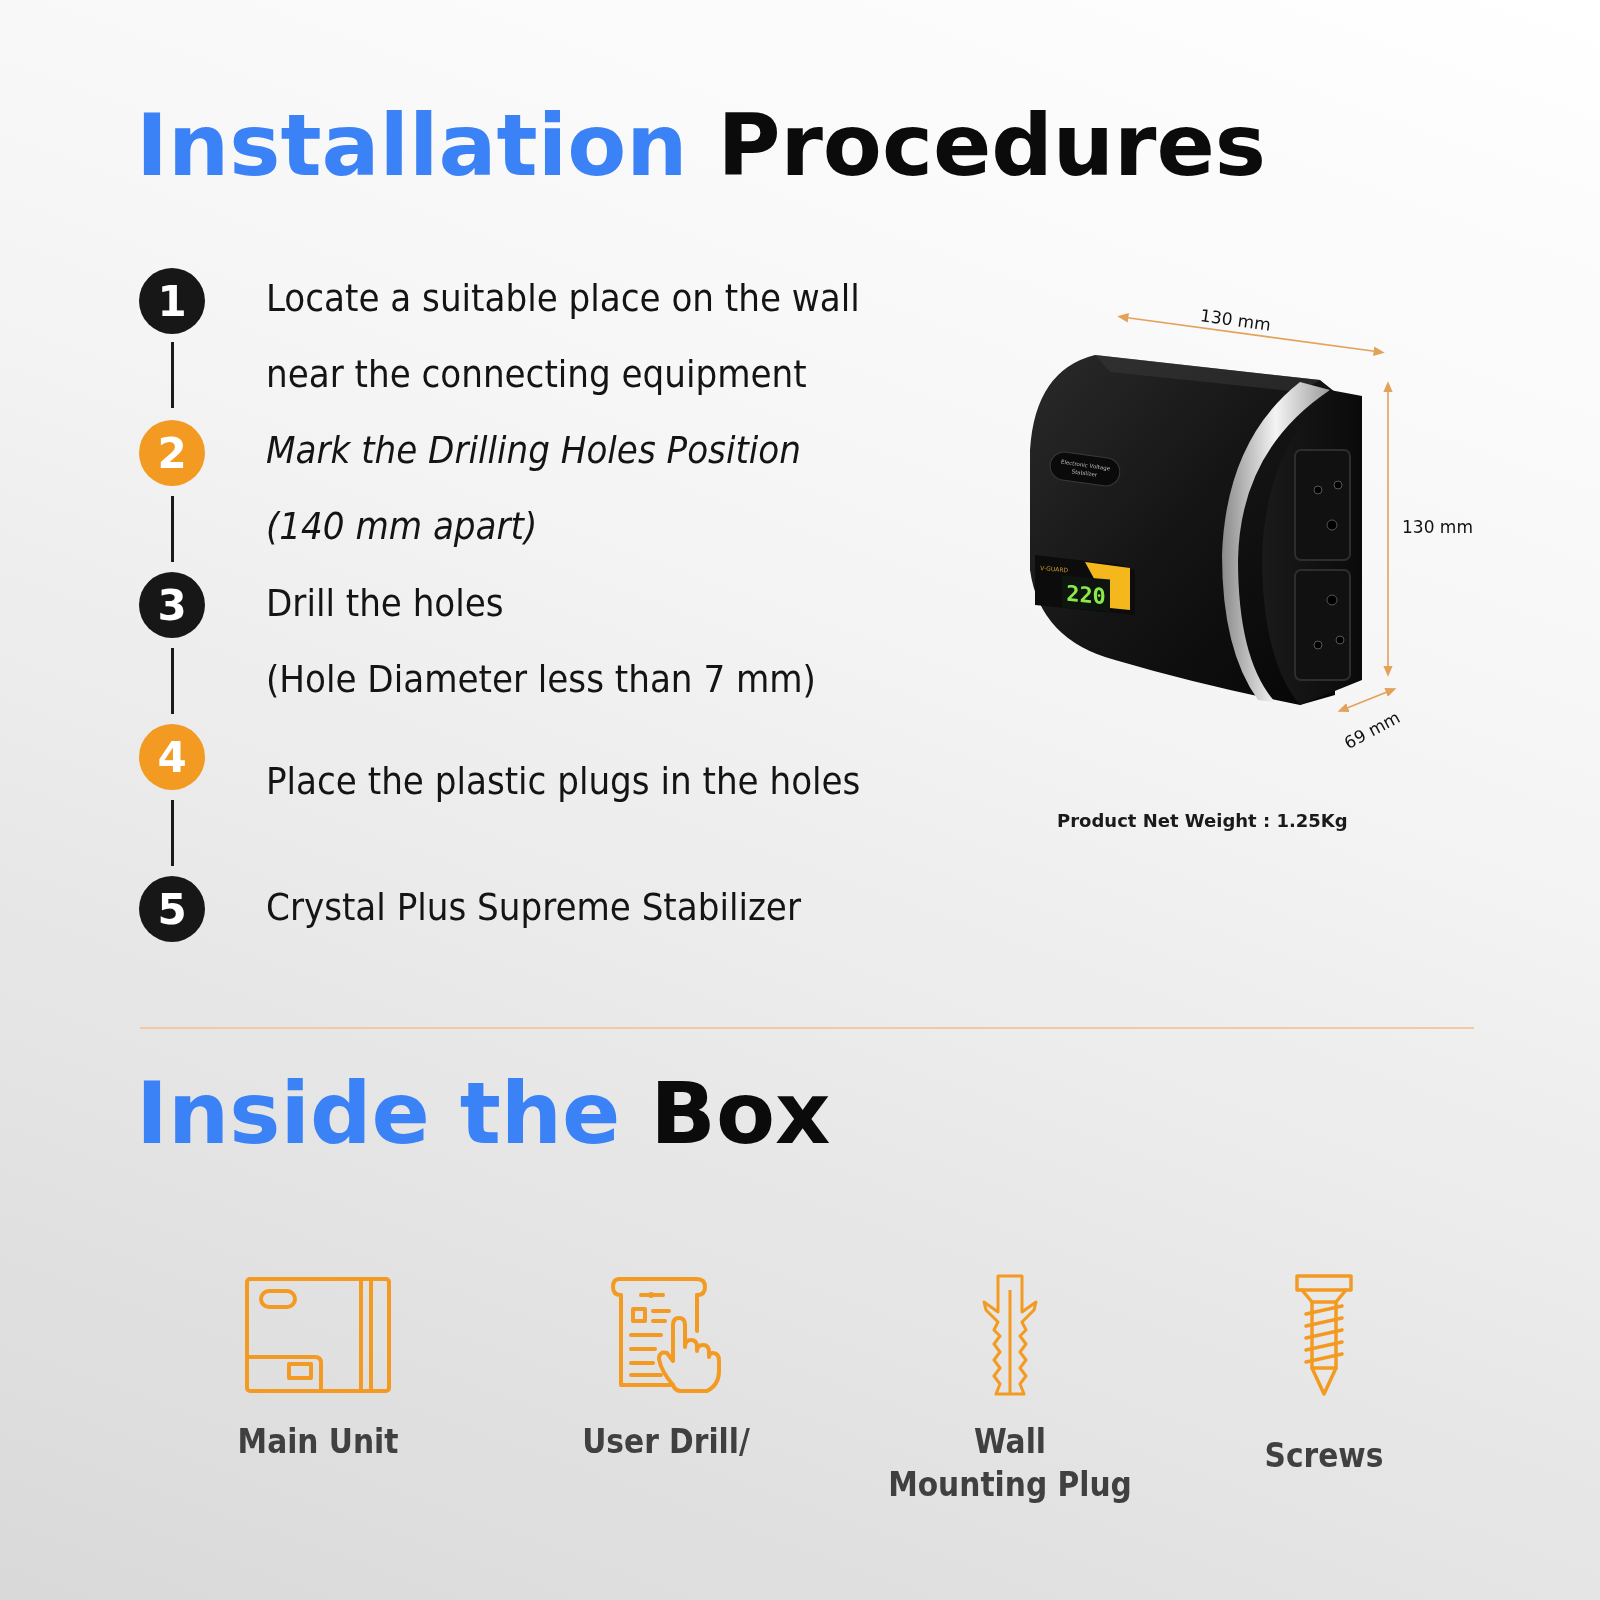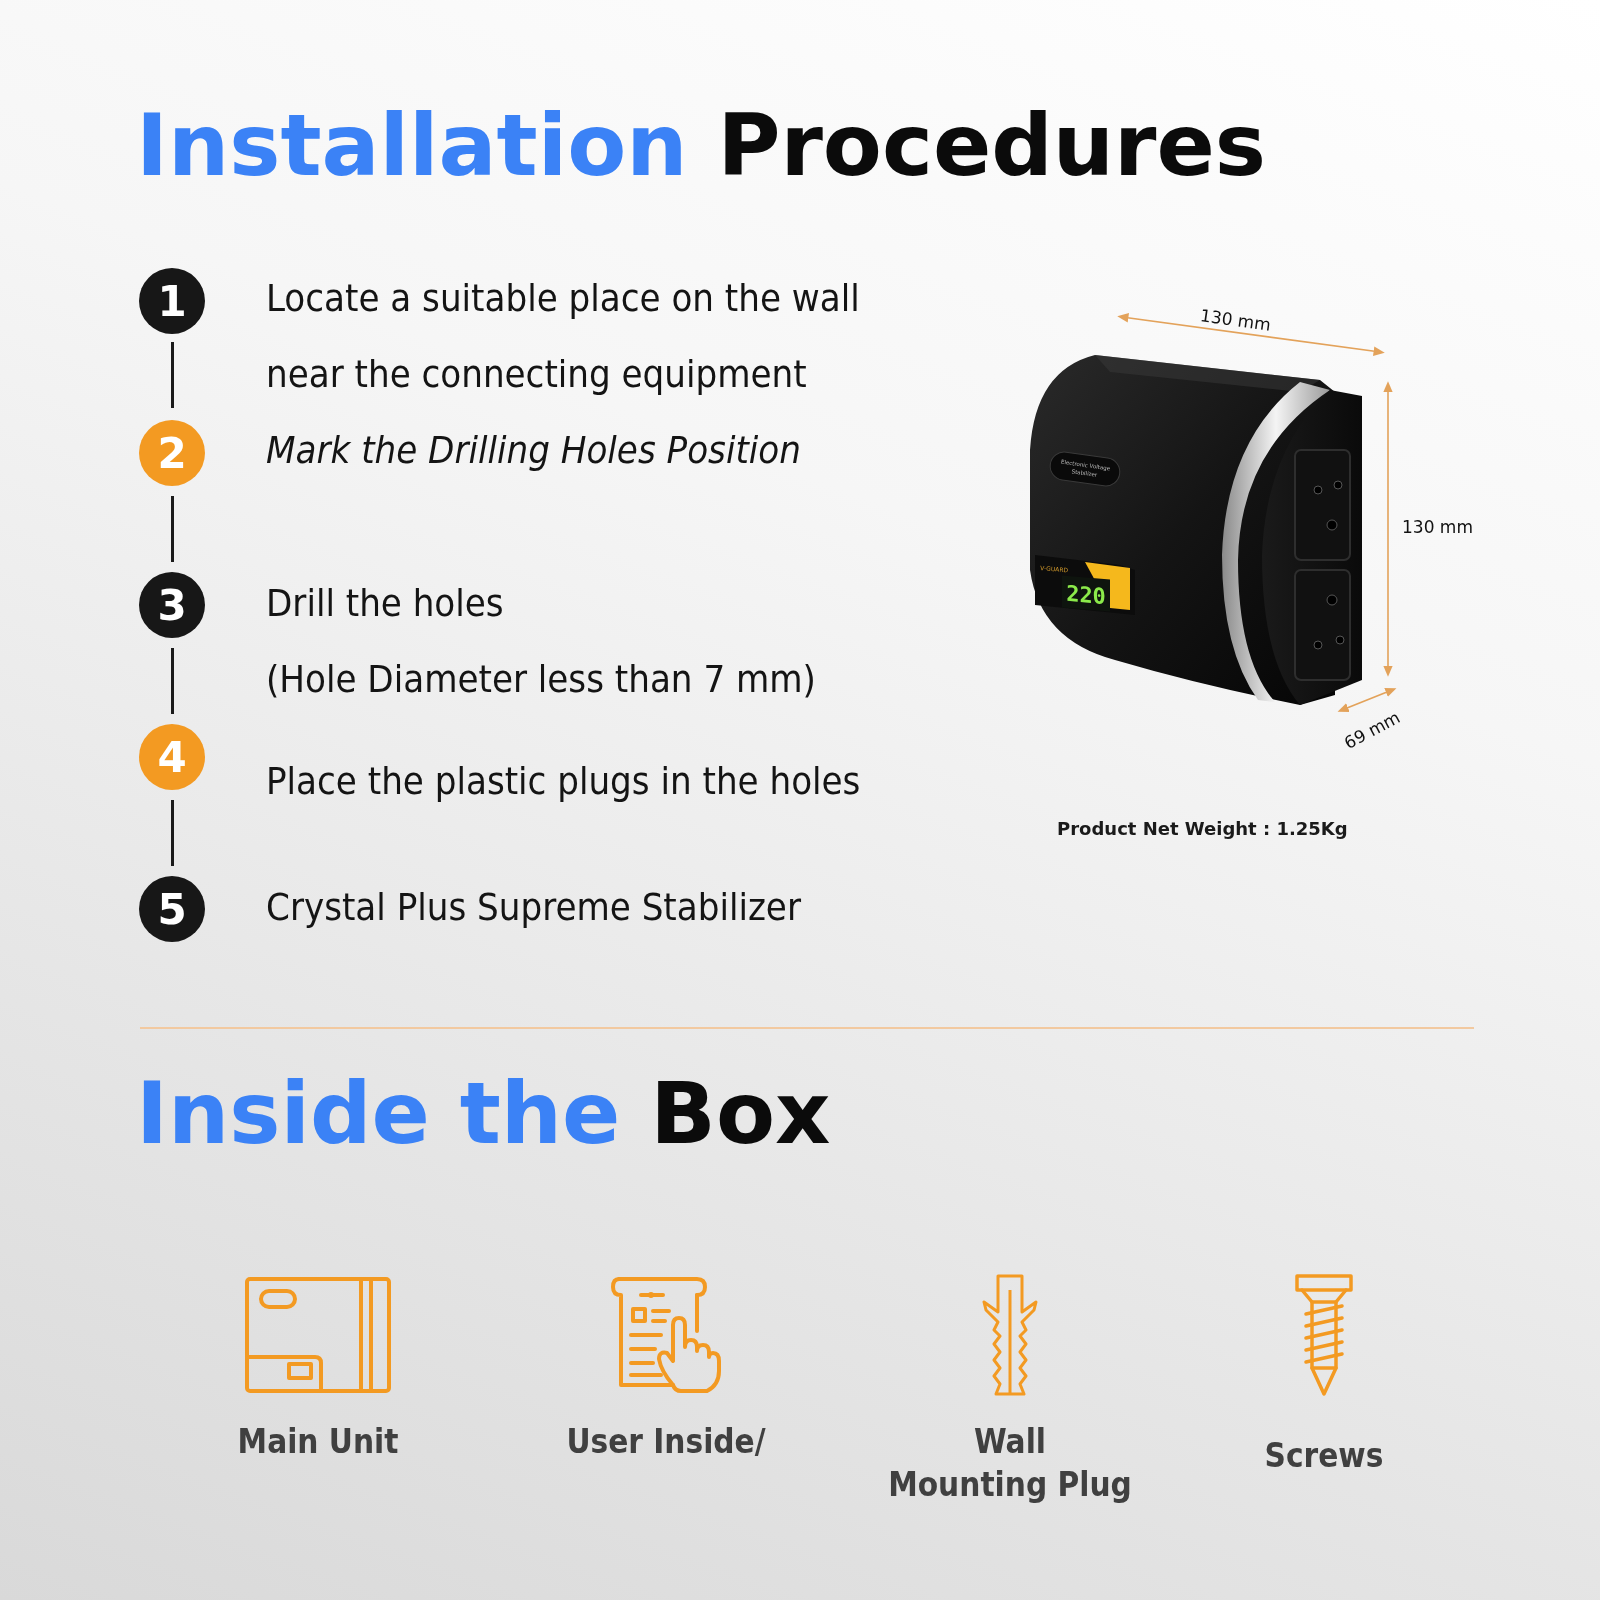--- a/index.html
+++ b/index.html
@@ -69,21 +69,20 @@
     white-space: nowrap;
   }
   #weight {
     position: absolute;
     left: 1057px; top: 810px;
     font-family: "DejaVu Sans", sans-serif;
     font-weight: bold;
     font-size: 18px;
     color: #1a1a1a;
     white-space: nowrap;
-    margin-top: 8px;
   }
 
   
   #divider {
     position: absolute;
     left: 140px; top: 1027px;
     width: 1334px; height: 2px;
     background: #f2c9a0;
   }
 
@@ -126,20 +125,21 @@
 
   <div class="step-badge dark" style="top:268px;">1</div>
   <div class="step-text" style="top:248px;">
     <span>Locate a suitable place on the wall</span>
     <span>near the connecting equipment</span>
   </div>
 
   <div class="step-badge orange" style="top:420px;">2</div>
   <div class="step-text" style="top:400px;font-style:italic;">
     <span>Mark the Drilling Holes Position</span>
+    <span>(140 mm apart)</span>
   </div>
 
   <div class="step-badge dark" style="top:572px;">3</div>
   <div class="step-text" style="top:553px;">
     <span>Drill the holes</span>
     <span>(Hole Diameter less than 7 mm)</span>
   </div>
 
   <div class="step-badge orange" style="top:724px;">4</div>
   <div class="step-text" style="top:731px;">
@@ -257,21 +257,21 @@
           <line x1="42" y1="46" x2="54" y2="46"></line>
           <line x1="20" y1="60" x2="50" y2="60"></line>
           <line x1="20" y1="74" x2="44" y2="74"></line>
           <line x1="20" y1="88" x2="42" y2="88"></line>
           <line x1="20" y1="100" x2="50" y2="100"></line>
           <path d="M62,110 Q50,96 48,84 Q48,76 56,78 L62,86 L62,50 Q62,43 68,43 Q74,43 74,50 L74,72 Q74,65 80,65 Q86,65 86,72 L86,76 Q86,70 92,70 Q98,70 98,77 L98,82 Q98,78 102,78 Q108,78 108,86 L108,96 Q108,110 96,116 L70,116 Q64,116 62,110 Z"></path>
         </g>
       </svg>
     </div>
     <div class="label">
-      <span>User Inside/</span>
+      <span>User Drill/</span>
     </div>
   </div>
 
   <div class="box-item" style="left:860px;">
     <div class="icon-wrap">
       <svg width="60" height="126" viewBox="0 0 60 126">
         <g fill="none" stroke="#f39a22" stroke-width="3" stroke-linejoin="round">
           <path d="M18,4 L42,4 L42,40 L56,30 L54,38 L42,50 L46,58 L40,64 L46,72 L40,80 L46,88 L40,96 L46,104 L40,112 L44,122 L16,122 L20,112 L14,104 L20,96 L14,88 L20,80 L14,72 L20,64 L14,58 L18,50 L6,38 L4,30 L18,40 Z"></path>
           <line x1="30" y1="18" x2="30" y2="122"></line>
         </g>

